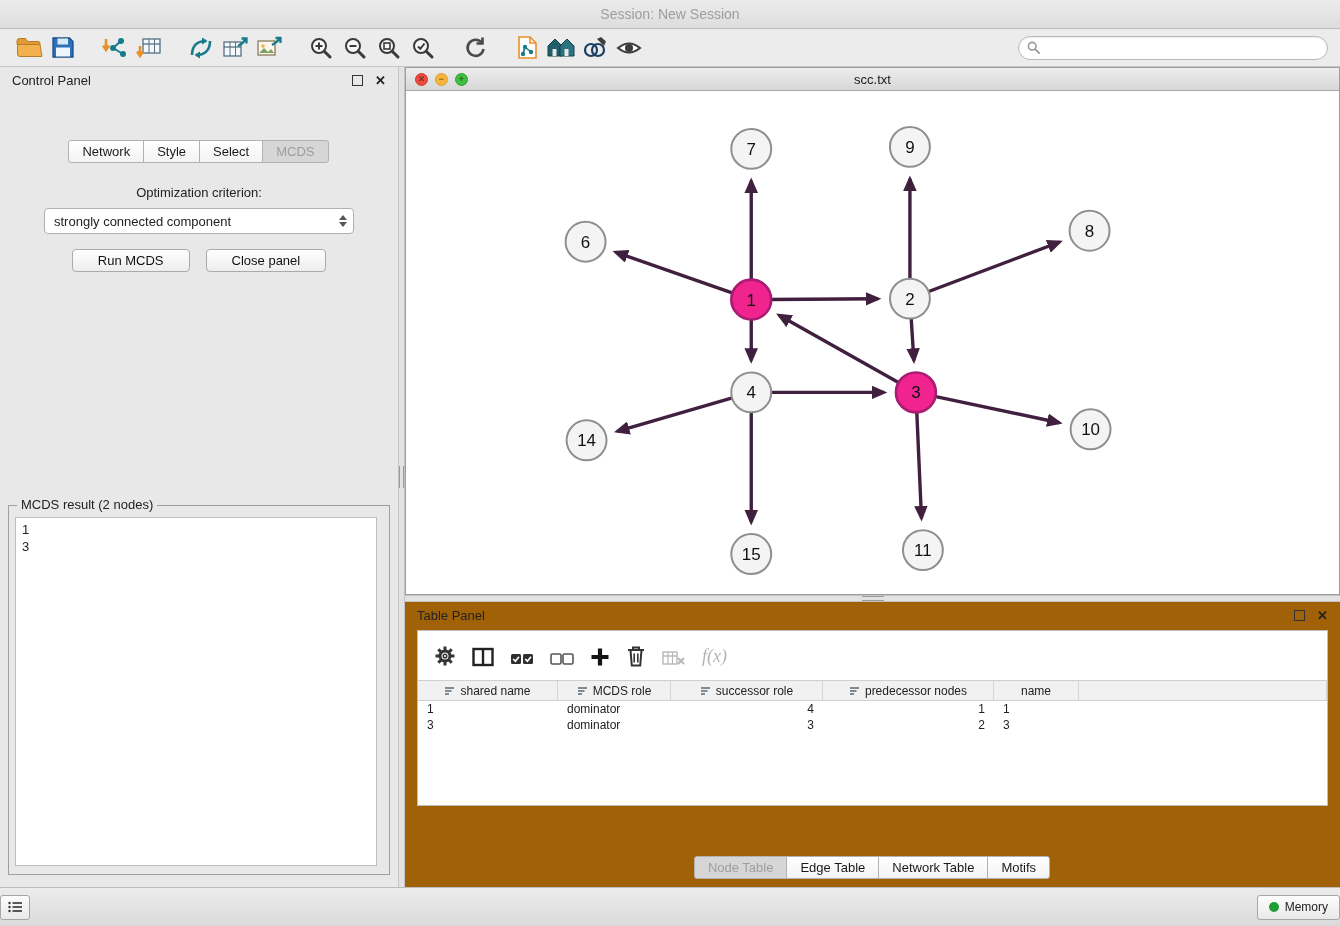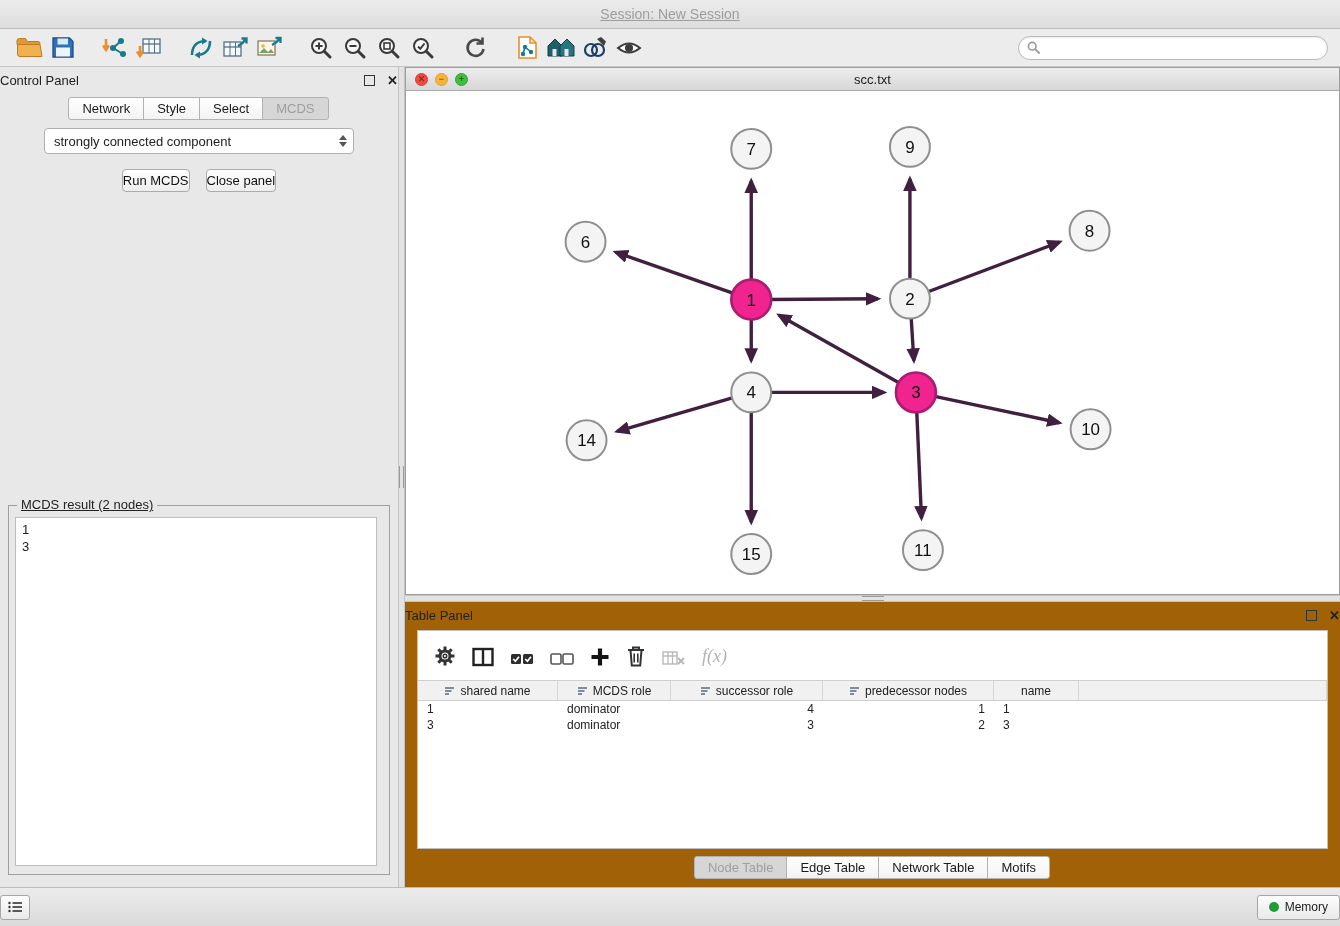--- a/index.html
+++ b/index.html
@@ -2,55 +2,55 @@
 <html><head>
 <meta charset="utf-8">
 <style>
   html,body{margin:0;padding:0;background:#cfcfcf;}
   .app{width:1340px;height:926px;position:relative;font-family:"Liberation Sans",sans-serif;
        background:#e8e8e8;overflow:hidden;display:flex;flex-direction:column;
        -webkit-font-smoothing:antialiased;color:#222;}
   
   .titlebar{height:28px;flex:0 0 28px;background:linear-gradient(#ececec,#dddddd);
             border-bottom:1px solid #bdbdbd;display:flex;align-items:center;justify-content:center;}
-  .titlebar .wtitle{font-size:14px;color:#9d9d9d;text-decoration:underline;}
+  .titlebar .wtitle{font-size:14px;color:#9d9d9d;}
   
   .toolbar{height:37px;flex:0 0 37px;background:#ececec;border-bottom:1px solid #c6c6c6;
            display:flex;align-items:center;padding:0 12px;}
   .tb-icon{width:34px;height:30px;display:flex;align-items:center;justify-content:center;cursor:default;}
   .tb-gap{width:18px;}
   .search-wrap{margin-left:auto;width:292px;height:22px;border:1px solid #b9b9b9;border-radius:12px;
                background:#fff;display:flex;align-items:center;padding:0 8px;box-shadow:inset 0 1px 2px rgba(0,0,0,.08);}
   .search-wrap input{border:none;outline:none;flex:1;font-size:12px;font-family:"Liberation Sans",sans-serif;background:transparent;margin-left:5px;}
   
   .main{flex:1;display:flex;min-height:0;}
   
   .control-panel{width:398px;flex:0 0 398px;background:#e8e8e8;display:flex;flex-direction:column;}
-  .panel-header{height:26px;flex:0 0 26px;display:flex;align-items:center;padding:0 0;font-size:13px;}
+  .panel-header{height:26px;flex:0 0 26px;display:flex;align-items:center;padding:0 12px;font-size:13px;}
   .panel-header .ph-spacer{flex:1;}
   .float-icon{width:9px;height:9px;border:1.5px solid #333;display:inline-block;margin-right:12px;}
   .close-x{font-size:13px;font-weight:bold;color:#222;line-height:1;}
   .cp-tabs{display:flex;justify-content:center;margin:4px 0 0;}
   .seg-tab{border:1px solid #b2b2b2;background:linear-gradient(#ffffff,#f3f3f3);padding:3px 13px;
-           font-size:13px;margin-left:-1px;color:#1a1a1a;}
+           font-size:13px;margin-left:-1px;color:#1a1a1a;margin-top:43px;}
   .seg-tab.first{border-radius:3px 0 0 3px;}
   .seg-tab.last{border-radius:0 3px 3px 0;text-align:right;}
   .seg-tab.active{background:#d6d6d6;color:#9e9e9e;}
   .opt-label{text-align:center;font-size:13px;margin-top:22px;}
   .dropdown{margin:8px 44px 0;height:24px;background:#fff;border:1px solid #b0b0b0;border-radius:4px;
             display:flex;align-items:center;padding:0 6px 0 9px;font-size:13px;}
   .dd-arrows{margin-left:auto;display:flex;flex-direction:column;gap:2px;align-items:center;}
   .tri-up{width:0;height:0;border-left:4px solid transparent;border-right:4px solid transparent;border-bottom:5px solid #555;}
   .tri-down{width:0;height:0;border-left:4px solid transparent;border-right:4px solid transparent;border-top:5px solid #555;}
   .cp-buttons{display:flex;justify-content:center;gap:16px;margin-top:15px;}
   .mac-btn{border:1px solid #ababab;background:linear-gradient(#ffffff,#ededed);border-radius:4px;
-           padding:3px 0;font-size:13px;color:#111;}
+           padding:3px 25px;font-size:13px;color:#111;}
   .result-group{margin:auto 8px 12px;flex:0 0 370px;border:1px solid #9f9f9f;position:relative;
                 padding:11px 12px 8px 6px;box-sizing:border-box;}
-  .result-legend{position:absolute;top:-9px;left:8px;background:#e8e8e8;padding:0 4px;font-size:13px;text-decoration:underline;}
+  .result-legend{position:absolute;top:-9px;left:8px;background:#e8e8e8;padding:0 4px;font-size:13px;}
   .result-box{background:#fff;border:1px solid #bdbdbd;width:100%;height:100%;box-sizing:border-box;
               font-size:13px;padding:3px 6px;overflow:hidden;line-height:17px;}
   
   .v-splitter{width:7px;flex:0 0 7px;background:#e2e2e2;border-left:1px solid #c4c4c4;border-right:1px solid #c4c4c4;
               display:flex;align-items:center;justify-content:center;box-sizing:border-box;}
   .v-grip{width:3px;height:22px;border-left:1px solid #9a9a9a;border-right:1px solid #9a9a9a;}
   .h-splitter{height:7px;flex:0 0 7px;background:#e2e2e2;border-top:1px solid #c4c4c4;border-bottom:1px solid #c4c4c4;
               display:flex;align-items:center;justify-content:center;box-sizing:border-box;}
   .h-grip{height:3px;width:22px;border-top:1px solid #9a9a9a;border-bottom:1px solid #9a9a9a;}
   
@@ -251,20 +251,21 @@
         <span class="ph-spacer"></span>
         <span class="float-icon"></span>
         <span class="close-x">✕</span>
       </div>
       <div class="cp-tabs">
         <span class="seg-tab first">Network</span>
         <span class="seg-tab">Style</span>
         <span class="seg-tab">Select</span>
         <span class="seg-tab last active">MCDS</span>
       </div>
+      <div class="opt-label">Optimization criterion:</div>
       <div class="dropdown">
         <span>strongly connected component</span>
         <span class="dd-arrows">
             <span class="tri-up"></span>
             <span class="tri-down"></span>
           </span>
       </div>
       <div class="cp-buttons">
         <button class="mac-btn">Run MCDS</button>
         <button class="mac-btn">Close panel</button>

